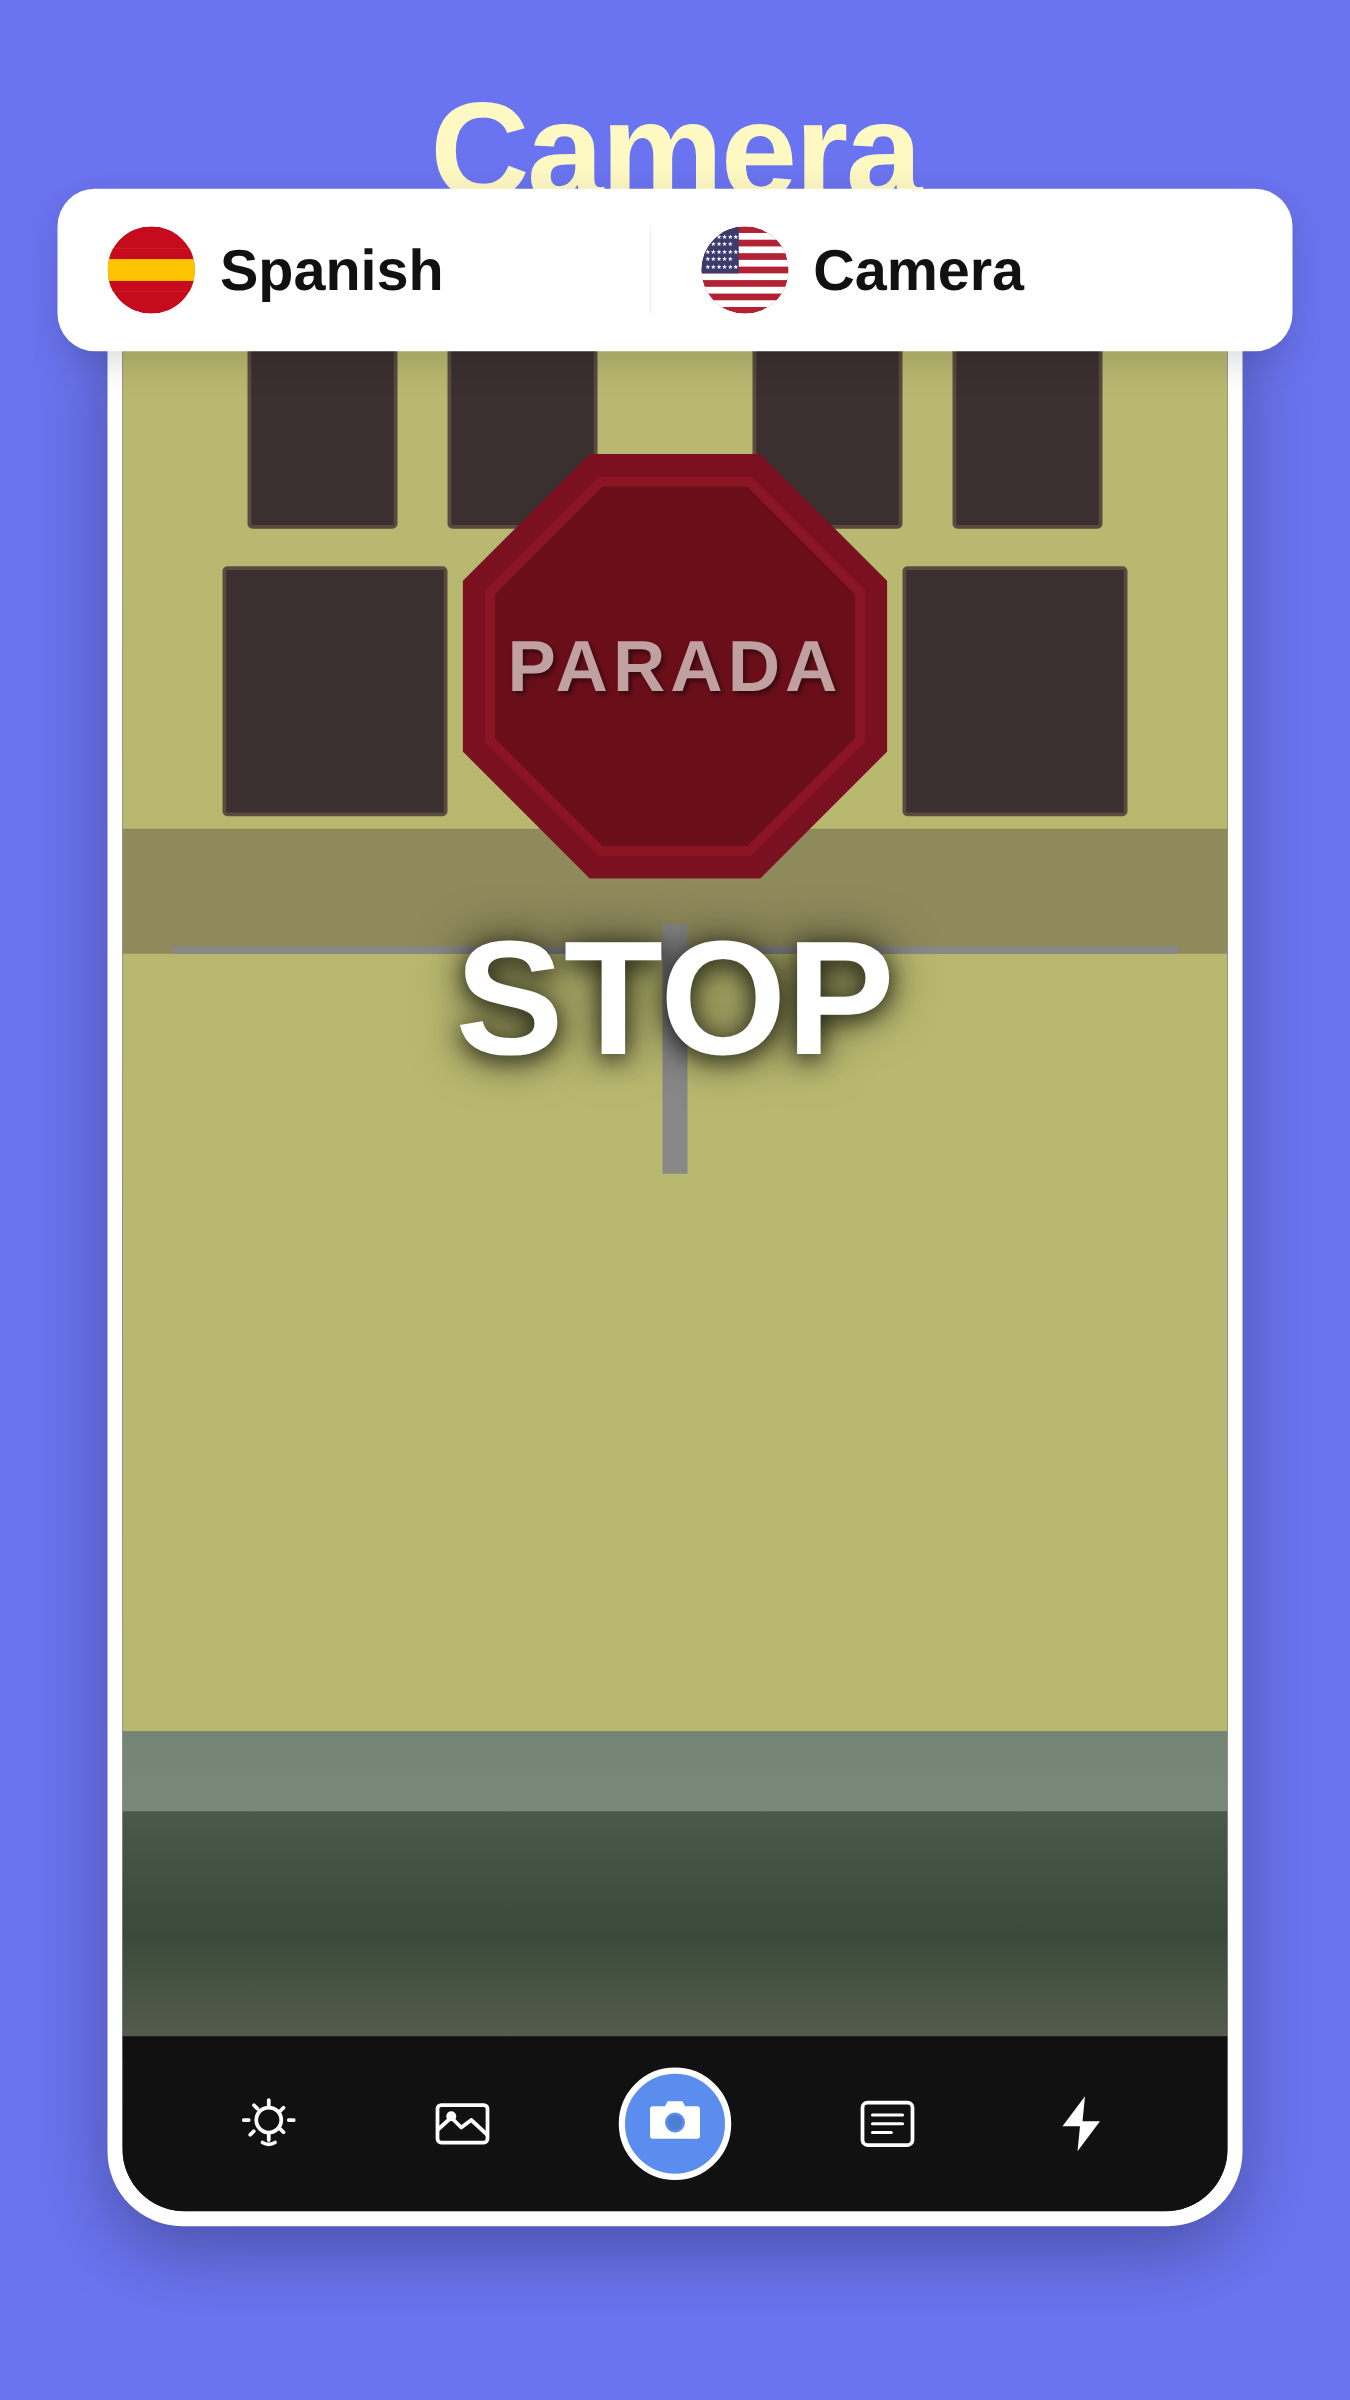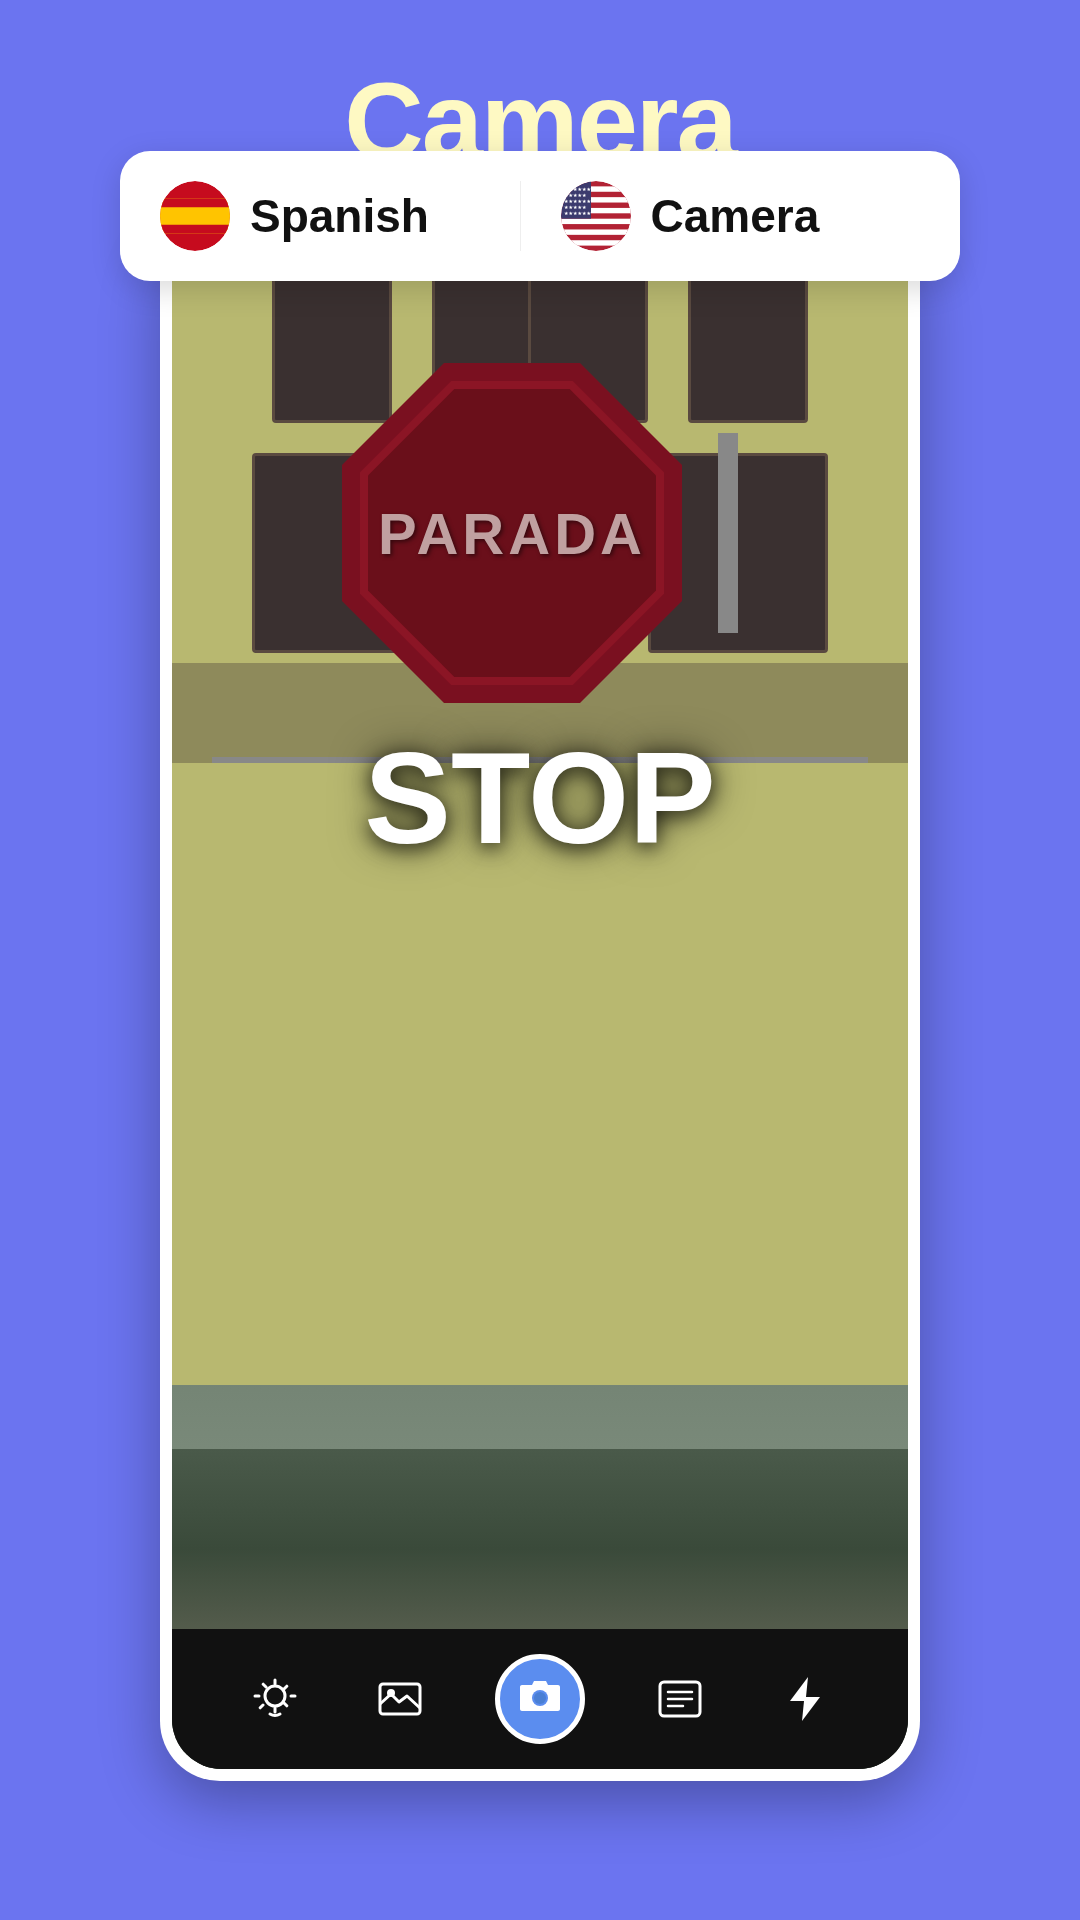--- a/index.html
+++ b/index.html
@@ -25,21 +25,21 @@
     .title-text {
       font-size: 110px;
       font-weight: 900;
       color: #fef9c3;
       line-height: 1.1;
       letter-spacing: -2px;
     }
 
     .phone-container {
       position: relative;
-      width: 760px;
+      width: 908px;
       height: 1560px;
       background: white;
       border-radius: 60px;
       padding: 12px;
       box-shadow: 0 20px 60px rgba(0,0,0,0.3);
     }
 
     .phone-screen {
       width: 100%;
       height: 100%;
@@ -122,21 +122,21 @@
       background: #888;
     }
 
     
     .stop-sign-container {
       position: absolute;
       top: 130px;
       left: 50%;
       transform: translateX(-50%);
       display: flex;
-      flex-direction: row;
+      flex-direction: column;
       align-items: center;
       gap: 36px;
     }
 
     .stop-sign {
       width: 340px;
       height: 340px;
       position: relative;
     }
 

